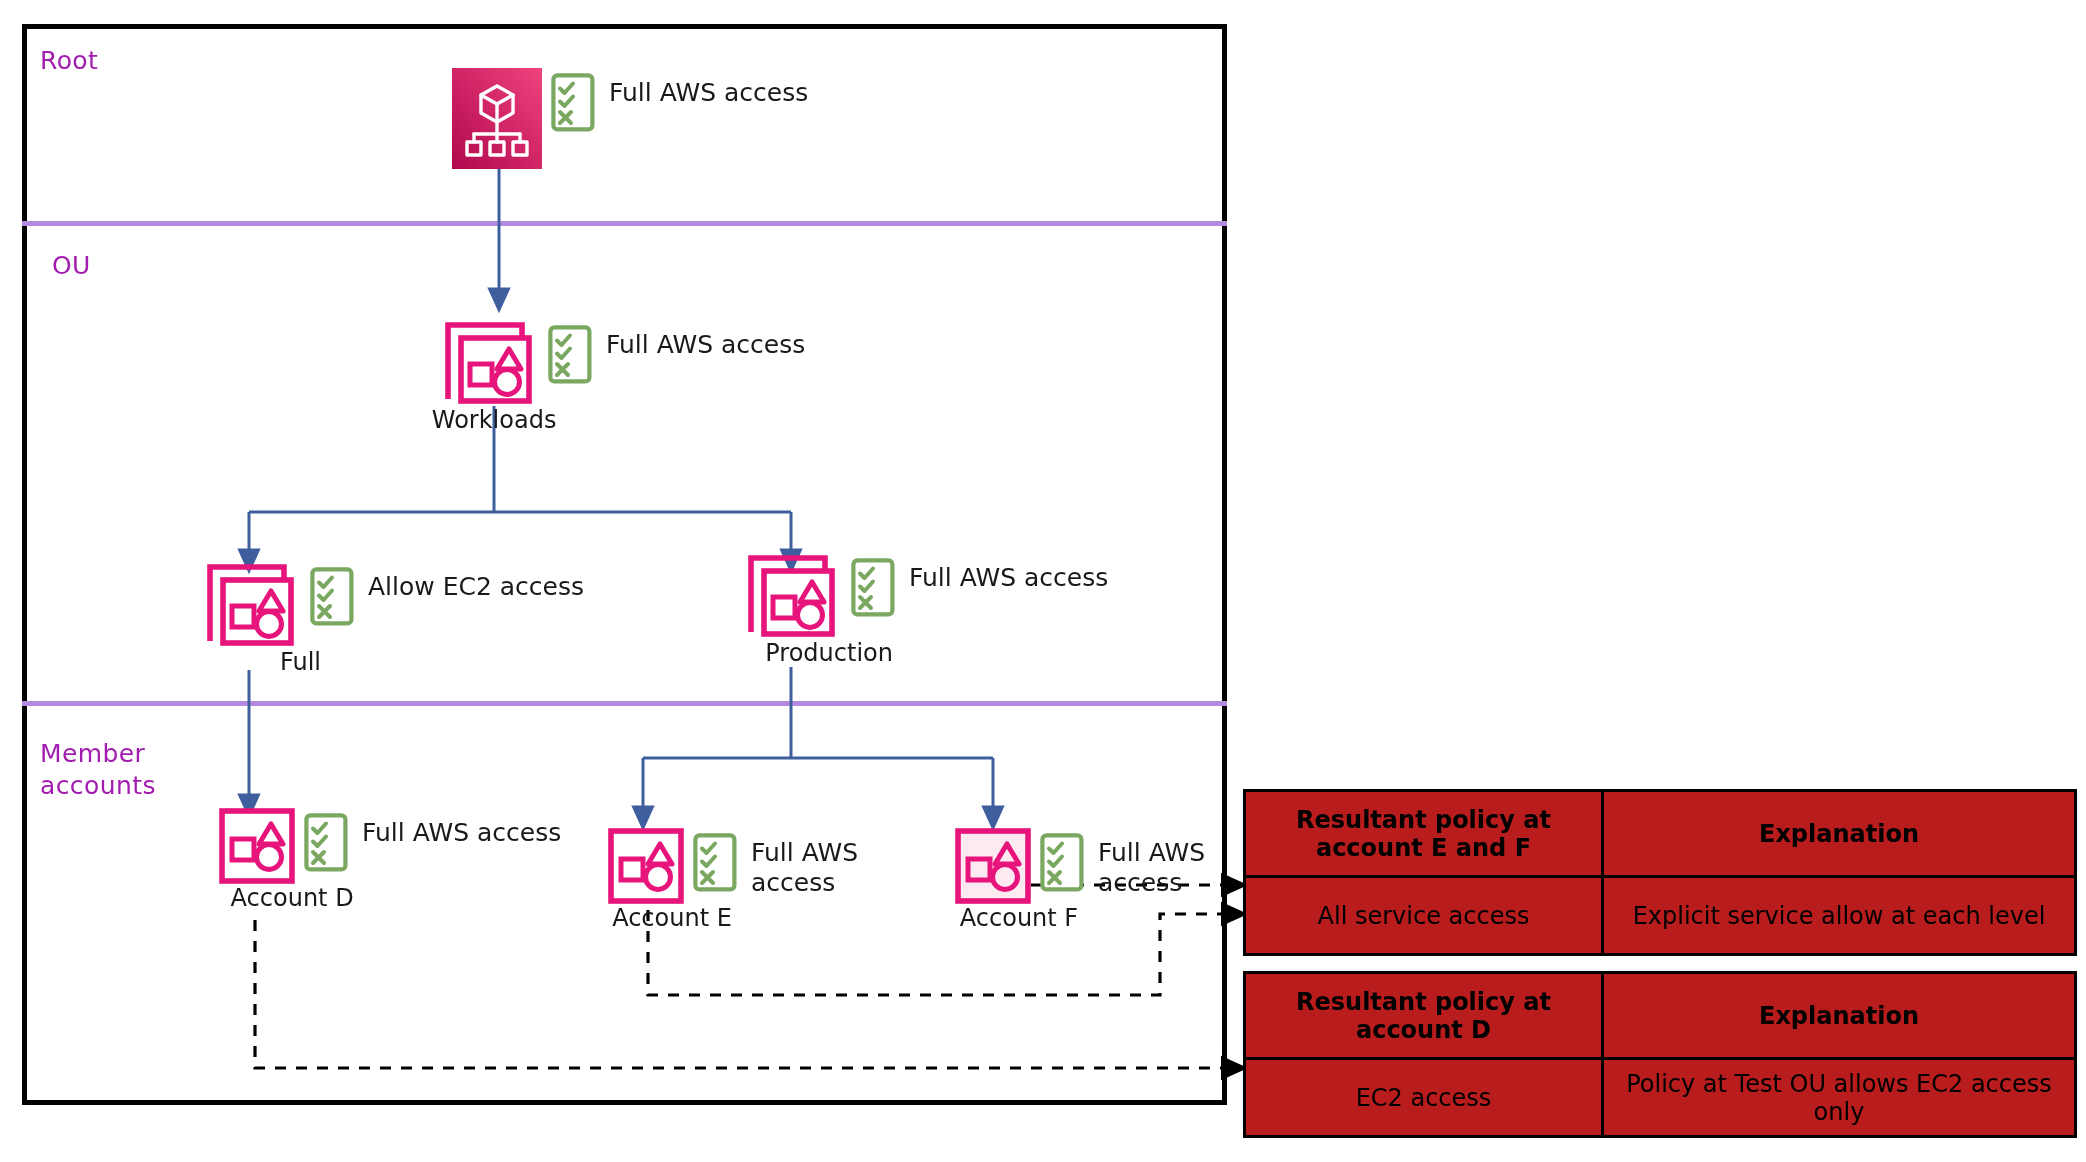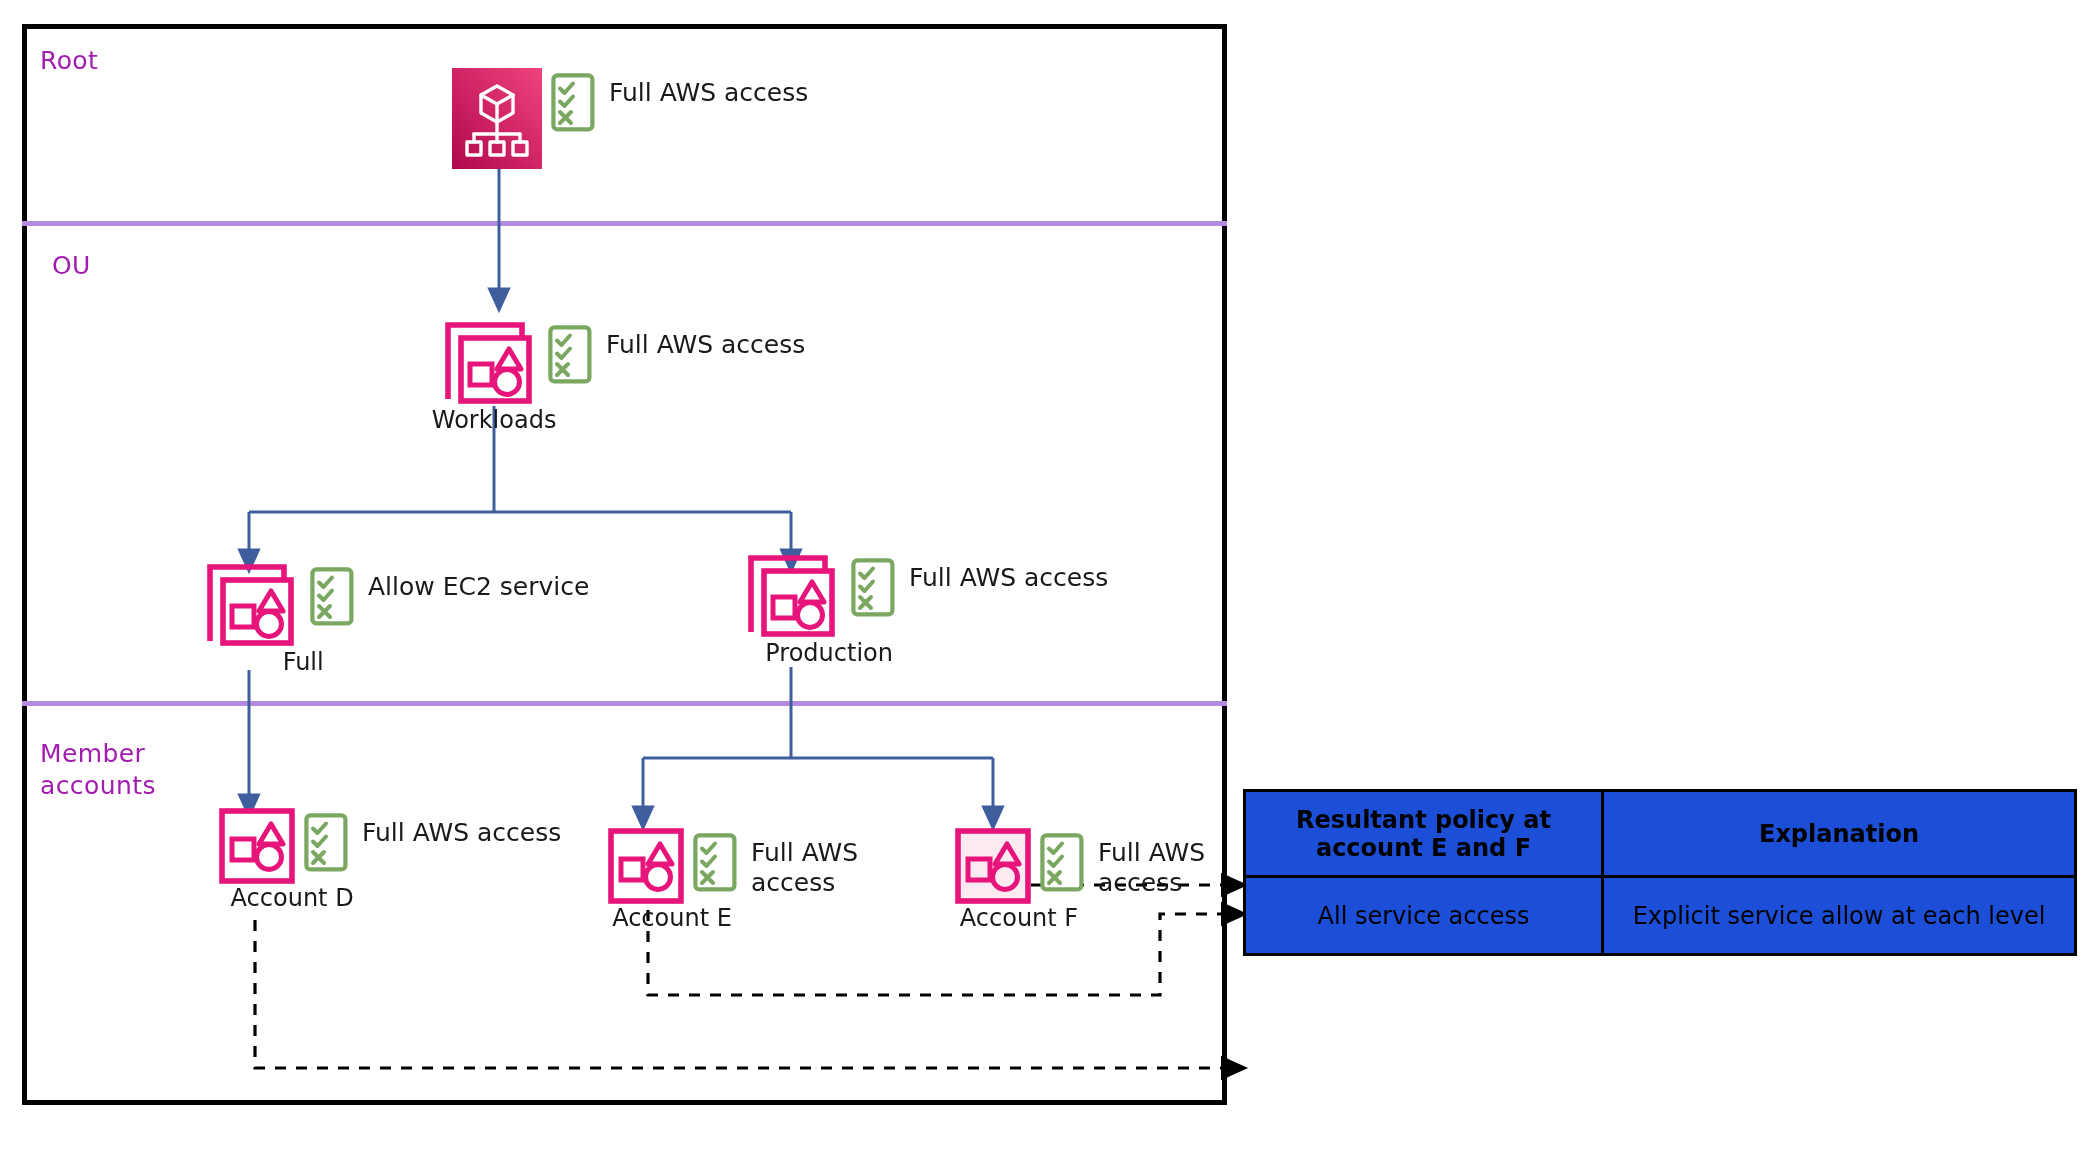--- a/index.html
+++ b/index.html
@@ -89,21 +89,21 @@
   .policy-text.wrapped { max-width: 130px; white-space: normal; }
 
   .icon-pair { display: flex; flex-direction: row; align-items: flex-start; }
   .policy-icon { margin-left: 9px; margin-top: 5px; flex: 0 0 auto; }
   .svg-icon { display: block; }
 
   
   .res-table {
     position: absolute;
     border-collapse: collapse;
-    background: #1d4ed8;
+    background: #b91c1c;
     table-layout: fixed;
   }
   .res-table th, .res-table td {
     border: 3px solid #000000;
     text-align: center;
     vertical-align: middle;
     color: #000000;
     padding: 6px 10px;
     box-sizing: border-box;
   }
@@ -261,21 +261,21 @@
         <svg class="svg-icon" width="44" height="59" viewBox="0 0 44 59" xmlns="http://www.w3.org/2000/svg">
           <rect x="2.4" y="2.4" width="39" height="54" rx="4" ry="4" fill="#ffffff" stroke="#7aa860" stroke-width="4.2"></rect>
           <g stroke="#7aa860" stroke-width="4" fill="none" stroke-linecap="round" stroke-linejoin="round">
             <path d="M9,15.5 L13.5,20 L22,10.5"></path>
             <path d="M9,28.5 L13.5,33 L22,23.5"></path>
             <path d="M9,39 L20,50"></path>
             <path d="M20,39 L9,50"></path>
           </g>
         </svg>
       </span>
-      <span class="policy-text">Allow EC2 service</span>
+      <span class="policy-text">Allow EC2 access</span>
     </div>
     <div class="node-caption" style="margin-left:-188px;">Full</div>
   </div>
 
   <div class="node" style="left:746px; top:553px;">
     <div class="node-row">
       <span class="icon-pair">
         <svg class="svg-icon" width="96" height="86" viewBox="0 0 96 86" xmlns="http://www.w3.org/2000/svg">
           <g fill="none" stroke="#e7157b" stroke-width="5.6">
             <path d="M5,79 L5,5 L79,5 L79,17"></path>
@@ -398,14 +398,28 @@
       </tr>
     </thead>
     <tbody>
       <tr>
         <td class="col-a">All service access</td>
         <td class="col-b">Explicit service allow at each level</td>
       </tr>
     </tbody>
   </table>
 
+  <table class="res-table" style="left:1243px; top:971px;">
+    <thead>
+      <tr>
+        <th class="col-a">Resultant policy at account D</th>
+        <th class="col-b">Explanation</th>
+      </tr>
+    </thead>
+    <tbody>
+      <tr>
+        <td class="col-a">EC2 access</td>
+        <td class="col-b">Policy at Test OU allows EC2 access only</td>
+      </tr>
+    </tbody>
+  </table>
 
 </div>
 
 </body></html>

